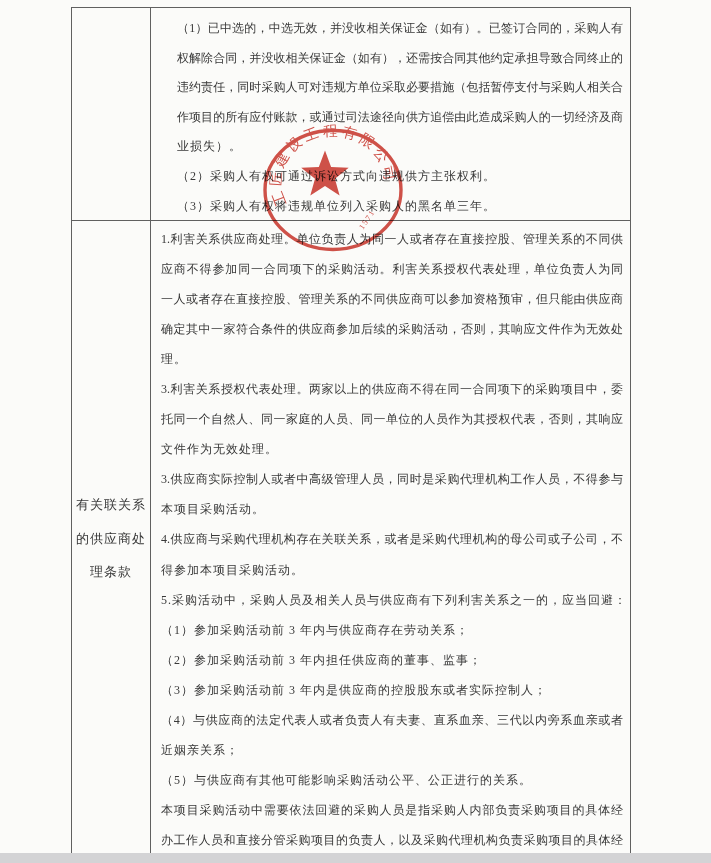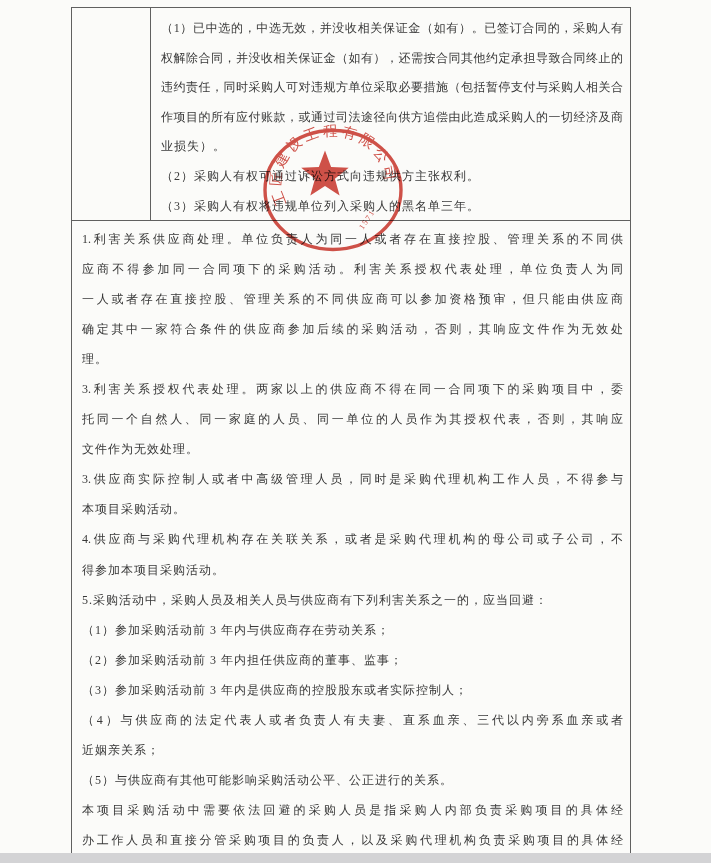--- a/index.html
+++ b/index.html
@@ -18,21 +18,21 @@
   }
   .page{position:relative;width:711px;height:863px;}
   .doc-table{
     position:absolute;left:71px;top:7px;width:560px;height:849px;
     border-top:1px solid var(--border-color);
     border-left:1px solid var(--border-color);
     border-right:1px solid var(--border-color);
     box-sizing:border-box;
   }
   .row{display:flex;box-sizing:border-box;overflow:hidden;}
-  .row-1{height:213px;border-bottom:1px solid var(--border-color);}
+  .row-1{height:213px;border-bottom:1px solid var(--border-color);gap:16px;}
   .row-2{height:635px;}
   .label-cell{
     width:79px;flex:0 0 79px;box-sizing:border-box;
     border-right:1px solid var(--border-color);
     display:flex;flex-direction:column;justify-content:center;align-items:center;
   }
   .label-line{
     font-size:13px;line-height:33.5px;letter-spacing:1px;white-space:nowrap;
   }
   .content-cell{
@@ -74,20 +74,25 @@
           <div class="text-line stretch">权解除合同，并没收相关保证金（如有），还需按合同其他约定承担导致合同终止的</div>
           <div class="text-line stretch">违约责任，同时采购人可对违规方单位采取必要措施（包括暂停支付与采购人相关合</div>
           <div class="text-line stretch">作项目的所有应付账款，或通过司法途径向供方追偿由此造成采购人的一切经济及商</div>
           <div class="text-line">业损失）。</div>
           <div class="text-line">（2）采购人有权可通过诉讼方式向违规供方主张权利。</div>
           <div class="text-line">（3）采购人有权将违规单位列入采购人的黑名单三年。</div>
         </div>
     </div>
 
     <div class="row row-2">
+      <div class="label-cell">
+          <div class="label-line">有关联关系</div>
+          <div class="label-line">的供应商处</div>
+          <div class="label-line">理条款</div>
+        </div>
       <div class="content-cell">
           <div class="text-line stretch">1.利害关系供应商处理。单位负责人为同一人或者存在直接控股、管理关系的不同供</div>
           <div class="text-line stretch">应商不得参加同一合同项下的采购活动。利害关系授权代表处理，单位负责人为同</div>
           <div class="text-line stretch">一人或者存在直接控股、管理关系的不同供应商可以参加资格预审，但只能由供应商</div>
           <div class="text-line stretch">确定其中一家符合条件的供应商参加后续的采购活动，否则，其响应文件作为无效处</div>
           <div class="text-line">理。</div>
           <div class="text-line stretch">3.利害关系授权代表处理。两家以上的供应商不得在同一合同项下的采购项目中，委</div>
           <div class="text-line stretch">托同一个自然人、同一家庭的人员、同一单位的人员作为其授权代表，否则，其响应</div>
           <div class="text-line">文件作为无效处理。</div>
           <div class="text-line stretch">3.供应商实际控制人或者中高级管理人员，同时是采购代理机构工作人员，不得参与</div>

